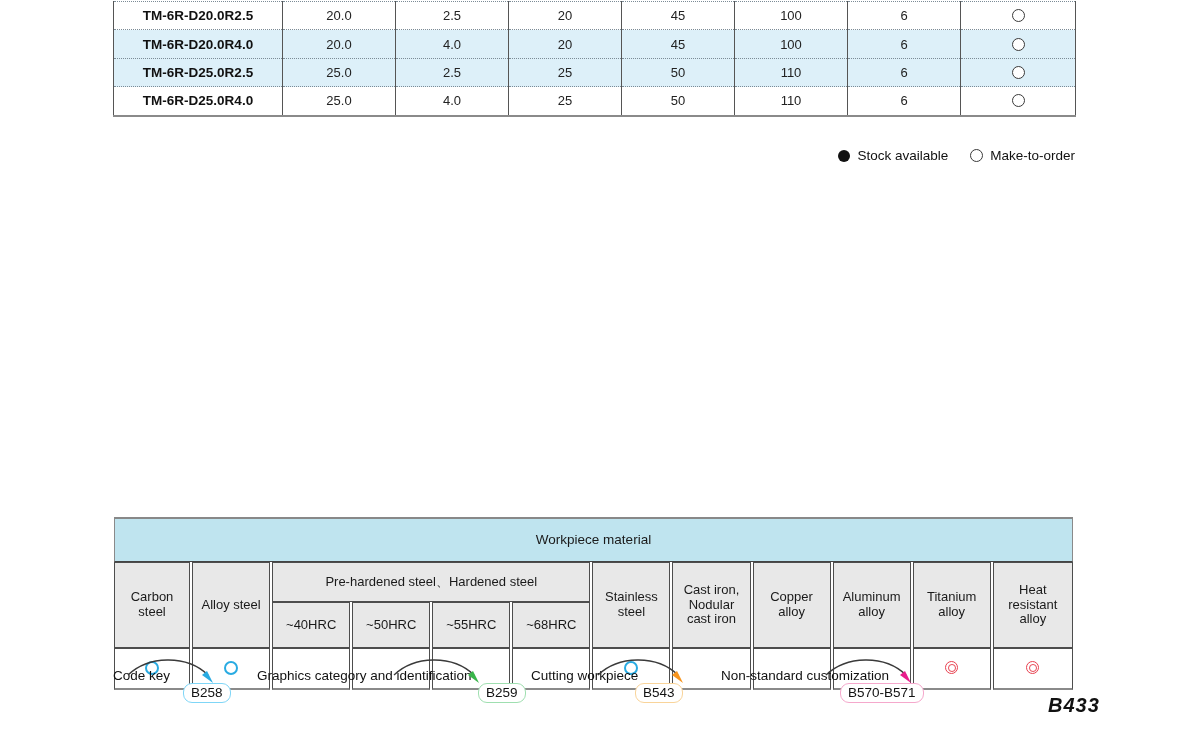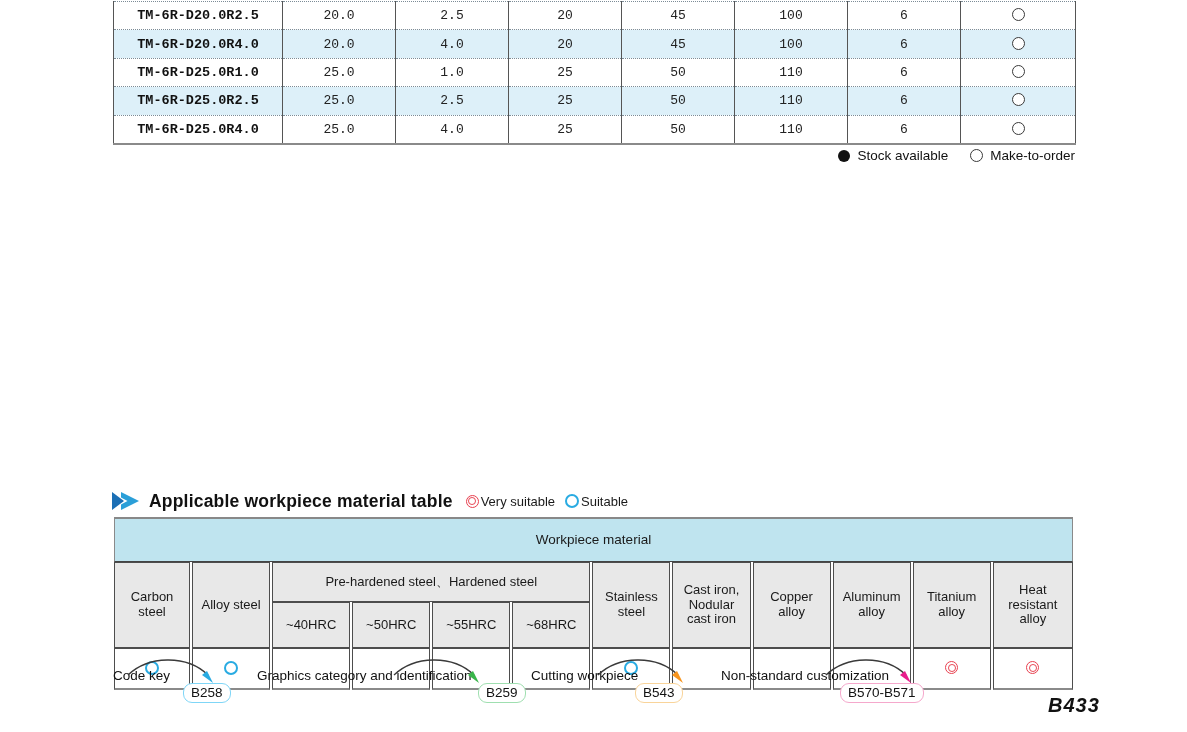--- a/index.html
+++ b/index.html
@@ -3,21 +3,21 @@
 <meta charset="utf-8">
 <style>
   html,body{margin:0;padding:0;background:#fff;}
   .page{position:relative;width:1187px;height:732px;background:#fff;overflow:hidden;
         font-family:"Liberation Sans","DejaVu Sans",sans-serif;color:#1a1a1a;}
 
   
   .spec-table{position:absolute;left:113px;top:1px;width:962px;border-collapse:collapse;table-layout:fixed;
               border-left:1px solid #555;border-right:1px solid #555;border-bottom:2px solid #8a8a8a;}
   .spec-table td{height:27.4px;text-align:center;vertical-align:middle;font-size:13px;color:#222;
-                 border-left:1px solid #555;border-top:1px dotted #7b8b96;padding:0;font-family:Liberation Mono, monospace;}
+                 border-left:1px solid #555;border-top:1px dotted #7b8b96;padding:0;}
   .spec-table td:first-child{border-left:none;font-weight:bold;font-size:13.5px;color:#111;}
   .spec-table tr.alt{background:#ddf0f9;}
 
   .c-open{display:inline-block;width:11px;height:11px;border:1.3px solid #3a3a3a;border-radius:50%;vertical-align:-2px;background:#fff;}
   .c-fill{display:inline-block;width:12px;height:12px;border-radius:50%;background:#111;vertical-align:-2px;}
   .c-suit{display:inline-block;width:10px;height:10px;border:2px solid #29abe2;border-radius:50%;vertical-align:-2px;background:#fff;}
   .c-very{display:inline-block;position:relative;width:11px;height:11px;border:1.6px solid #e8404f;border-radius:50%;vertical-align:-2px;background:#fff;}
   .c-very::after{content:"";position:absolute;left:1.6px;top:1.6px;right:1.6px;bottom:1.6px;border:1.6px solid #e8404f;border-radius:50%;}
 
   .spec-legend{position:absolute;top:148px;right:112px;font-size:13.5px;color:#111;display:flex;align-items:center;gap:7px;}
@@ -82,30 +82,20 @@
         <tr class="alt">
           <td>TM-6R-D20.0R4.0</td>
           <td>20.0</td>
           <td>4.0</td>
           <td>20</td>
           <td>45</td>
           <td>100</td>
           <td>6</td>
           <td><span class="c-open"></span></td>
         </tr>
-        <tr>
-          <td>TM-6R-D25.0R1.0</td>
-          <td>25.0</td>
-          <td>1.0</td>
-          <td>25</td>
-          <td>50</td>
-          <td>110</td>
-          <td>6</td>
-          <td><span class="c-open"></span></td>
-        </tr>
         <tr class="alt">
           <td>TM-6R-D25.0R2.5</td>
           <td>25.0</td>
           <td>2.5</td>
           <td>25</td>
           <td>50</td>
           <td>110</td>
           <td>6</td>
           <td><span class="c-open"></span></td>
         </tr>
@@ -123,37 +113,20 @@
   </table>
 
   <div class="spec-legend">
     <span class="c-fill"></span>
     <span>Stock available</span>
     <span class="gap"></span>
     <span class="c-open"></span>
     <span>Make-to-order</span>
   </div>
 
-  <div class="section-heading">
-    <svg class="chevrons" viewBox="0 0 28 22">
-      <path d="M0,2 L12,11 L0,20 Z" fill="#1b6fb5"></path>
-      <path d="M9,2 L27,11 L9,20 L9,14.6 L15.5,11 L9,7.4 Z" fill="#2b9fd8"></path>
-    </svg>
-    <h2>Applicable workpiece material table</h2>
-    <div class="suit-legend">
-      <span class="item">
-        <span class="c-very"></span>
-        <span>Very suitable</span>
-      </span>
-      <span class="item">
-        <span class="c-suit"></span>
-        <span>Suitable</span>
-      </span>
-    </div>
-  </div>
 
   <table class="material-table">
     <colgroup>
       <col style="width:76px">
         <col style="width:78px">
         <col style="width:78px">
         <col style="width:78px">
       <col style="width:78px">
         <col style="width:78px">
         <col style="width:78px">

